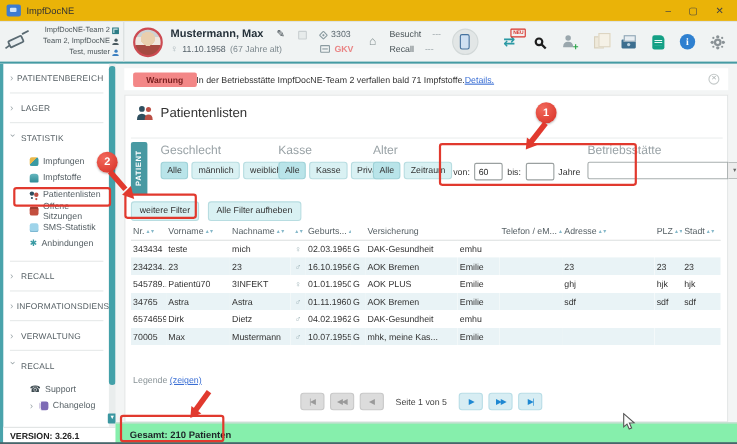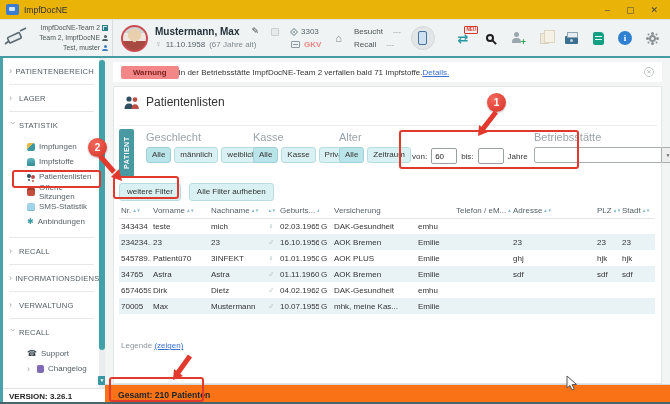--- a/index.html
+++ b/index.html
@@ -144,21 +144,21 @@
 
   .legend-row { position:absolute; left:7px; top:254px; font-size:8px; color:#8a9498; }
   .legend-link { color:#3b6fd4; text-decoration:underline; }
 
   .pagination { position:absolute; left:0; top:270px; width:538px; display:flex; align-items:center; justify-content:center; gap:5px; }
   .pgbtn { width:22px; height:16px; border-radius:3px; font-size:7px; display:flex; align-items:center; justify-content:center; letter-spacing:-1px; }
   .pgbtn.disabled { background:#dcdcdc; border:1px solid #c8c8c8; color:#9a9a9a; }
   .pgbtn.on { background:#d7edf3; border:1px solid #b8dde6; color:#1e88d2; }
   .pginfo { font-size:8px; color:#444; margin:0 6px; }
 
-  #footerbar { position:absolute; left:0; top:326px; width:565px; height:20px; background:#f97316; border-top:1px solid #d5d9d9; }
+  #footerbar { position:absolute; left:0; top:326px; width:565px; height:20px; background:#86efac; border-top:1px solid #d5d9d9; }
   .total { position:absolute; left:13px; top:5px; font-size:8.6px; font-weight:bold; color:#1d2428; }
   #bottomedge { position:absolute; left:0; top:402px; width:670px; height:2px; background:#47666b; }
 
   
   .ann-rect { position:absolute; border:2px solid #e1392e; border-radius:3px; z-index:40; pointer-events:none; }
   .ann-circle { position:absolute; width:19px; height:19px; border-radius:50%; background:radial-gradient(circle at 35% 30%,#f2695c,#d62e24); color:#fff; font-size:10px; font-weight:bold; display:flex; align-items:center; justify-content:center; z-index:41; box-shadow:0 1px 2px rgba(0,0,0,.3); }
   .ann-svg { position:absolute; z-index:41; pointer-events:none; }
   #cursor { position:absolute; left:566px; top:375px; z-index:60; }
 </style>
 </head>
@@ -549,20 +549,29 @@
             </tr>
           </tbody>
       </table>
     </div>
 
     <div class="legend-row">
       <span>Legende</span>
       <span class="legend-link">(zeigen)</span>
     </div>
 
+    <div class="pagination">
+      <span class="pgbtn disabled">|◀</span>
+      <span class="pgbtn disabled">◀◀</span>
+      <span class="pgbtn disabled">◀</span>
+      <span class="pginfo">Seite 1 von 5</span>
+      <span class="pgbtn on">▶</span>
+      <span class="pgbtn on">▶▶</span>
+      <span class="pgbtn on">▶|</span>
+    </div>
   </div>
 
   <div id="footerbar">
     <span class="total">Gesamt: 210 Patienten</span>
   </div>
 </div>
 
 <div id="bottomedge"></div>
 
 <div class="ann-rect" style="left:12px; top:170px; width:89px; height:18px;"></div>

